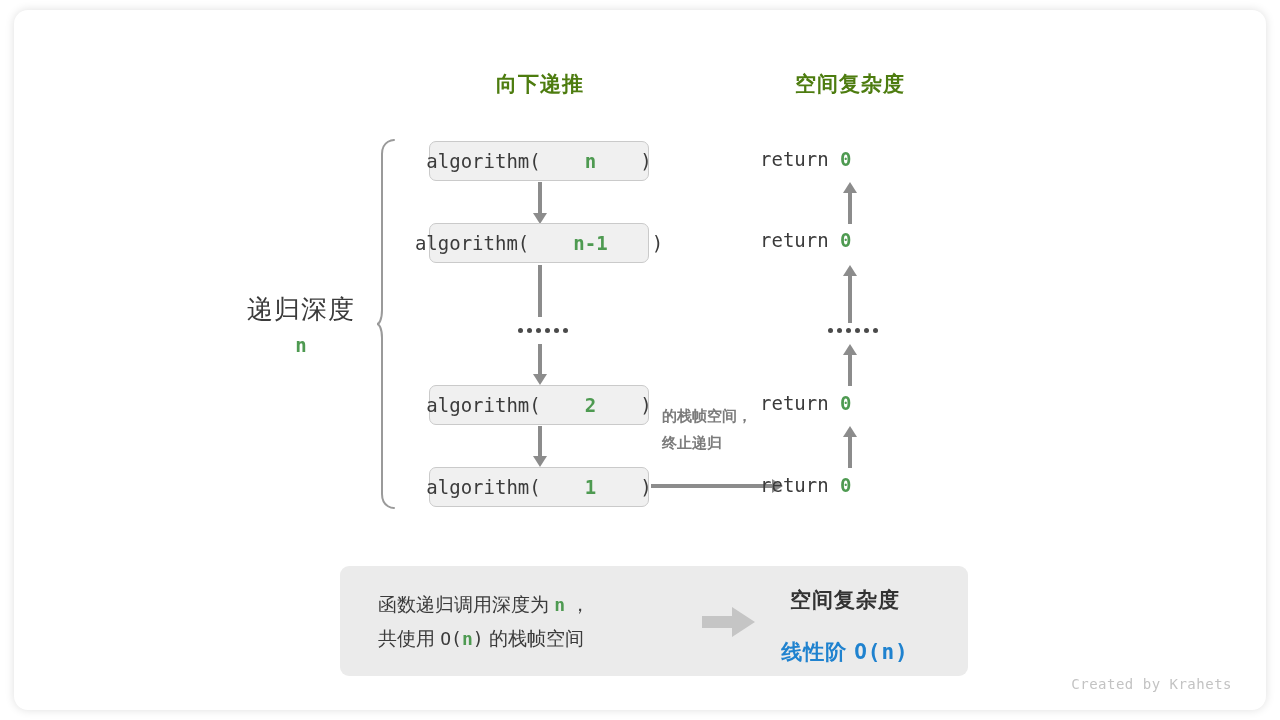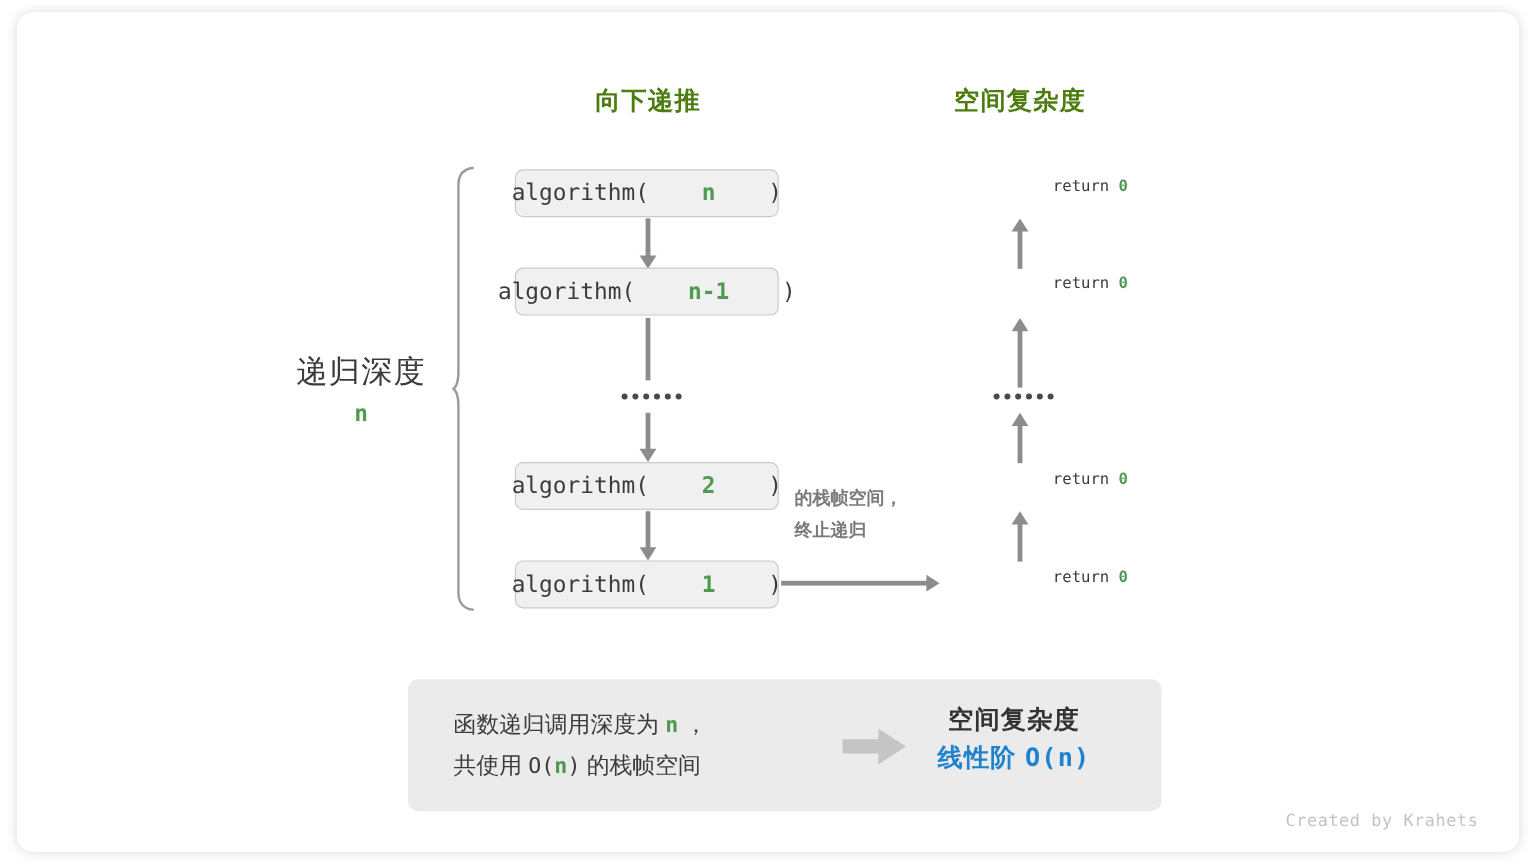--- a/index.html
+++ b/index.html
@@ -58,24 +58,24 @@
   }
   .call-box .arg {
     color: #4e9a51;
     font-weight: bold;
   }
 
   
   .ret {
     position: absolute;
     font-family: "DejaVu Sans Mono", monospace;
-    font-size: 13px;
+    font-size: 19px;
     color: #3b3b3b;
     white-space: nowrap;
-    text-align: right;
+    text-align: left;
     width: 180px;
   }
   .ret .val {
     color: #4e9a51;
     font-weight: bold;
   }
 
   
   .v-arrow {
     position: absolute;
@@ -212,21 +212,21 @@
   #summary-right .title {
     display: block;
     font-family: "Liberation Sans", sans-serif;
     font-size: 21px;
     font-weight: bold;
     color: #333333;
     letter-spacing: 1px;
   }
   #summary-right .value {
     display: block;
-    margin-top: 3px;
+    margin-top: 24px;
     font-family: "Liberation Sans", sans-serif;
     font-size: 21px;
     font-weight: bold;
     color: #1f82cf;
     letter-spacing: 1px;
   }
   #summary-right .value .mono {
     font-family: "DejaVu Sans Mono", monospace;
   }
   #block-arrow {

